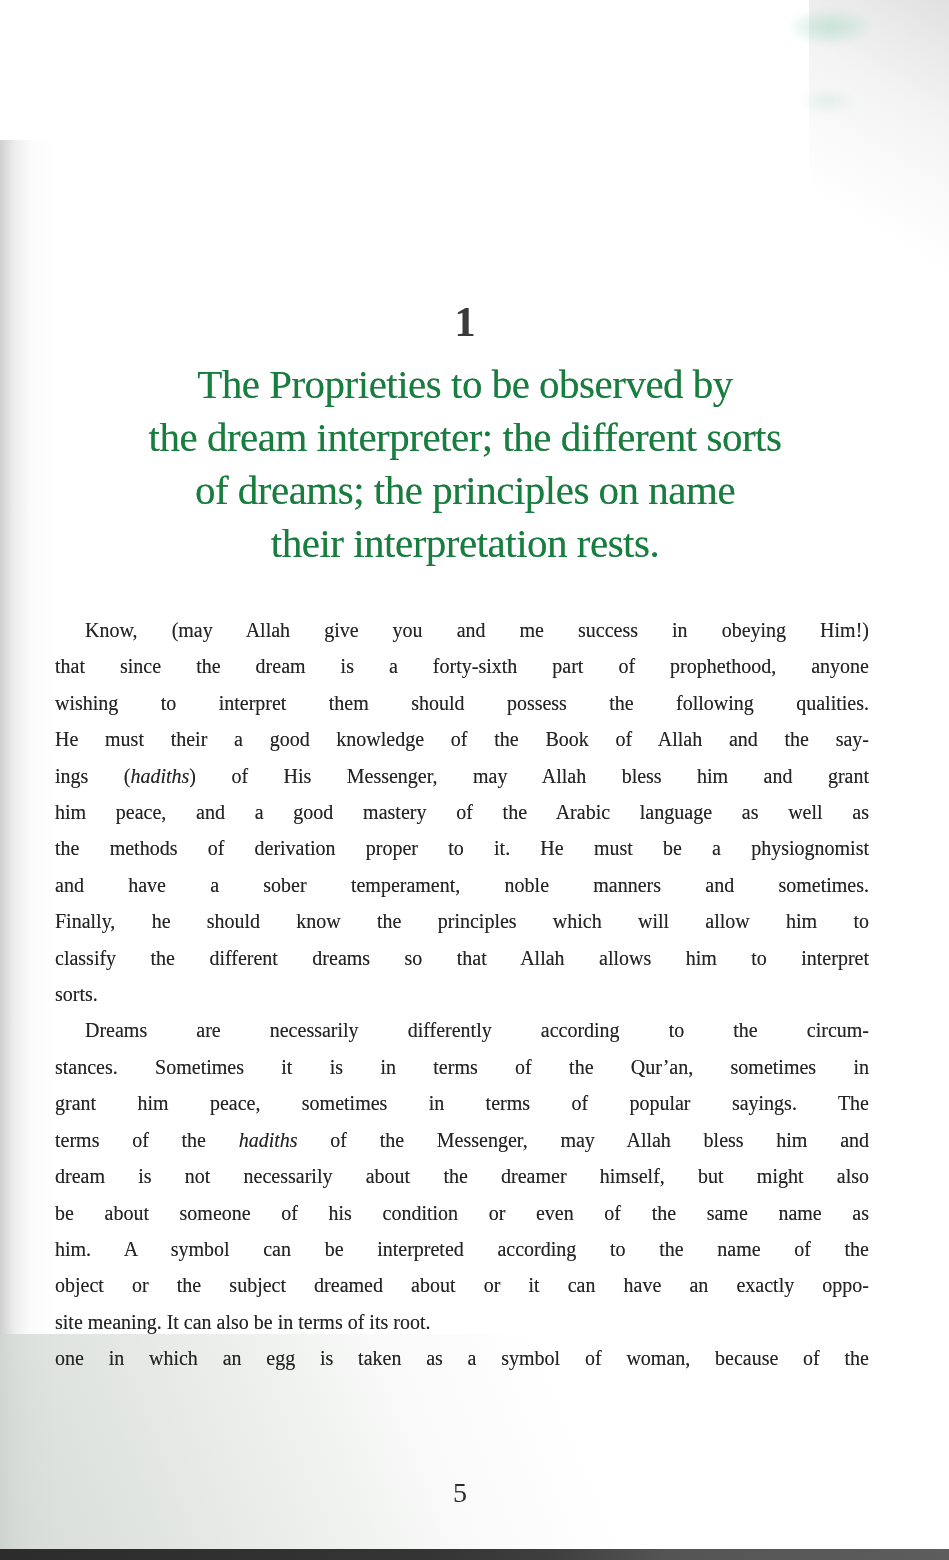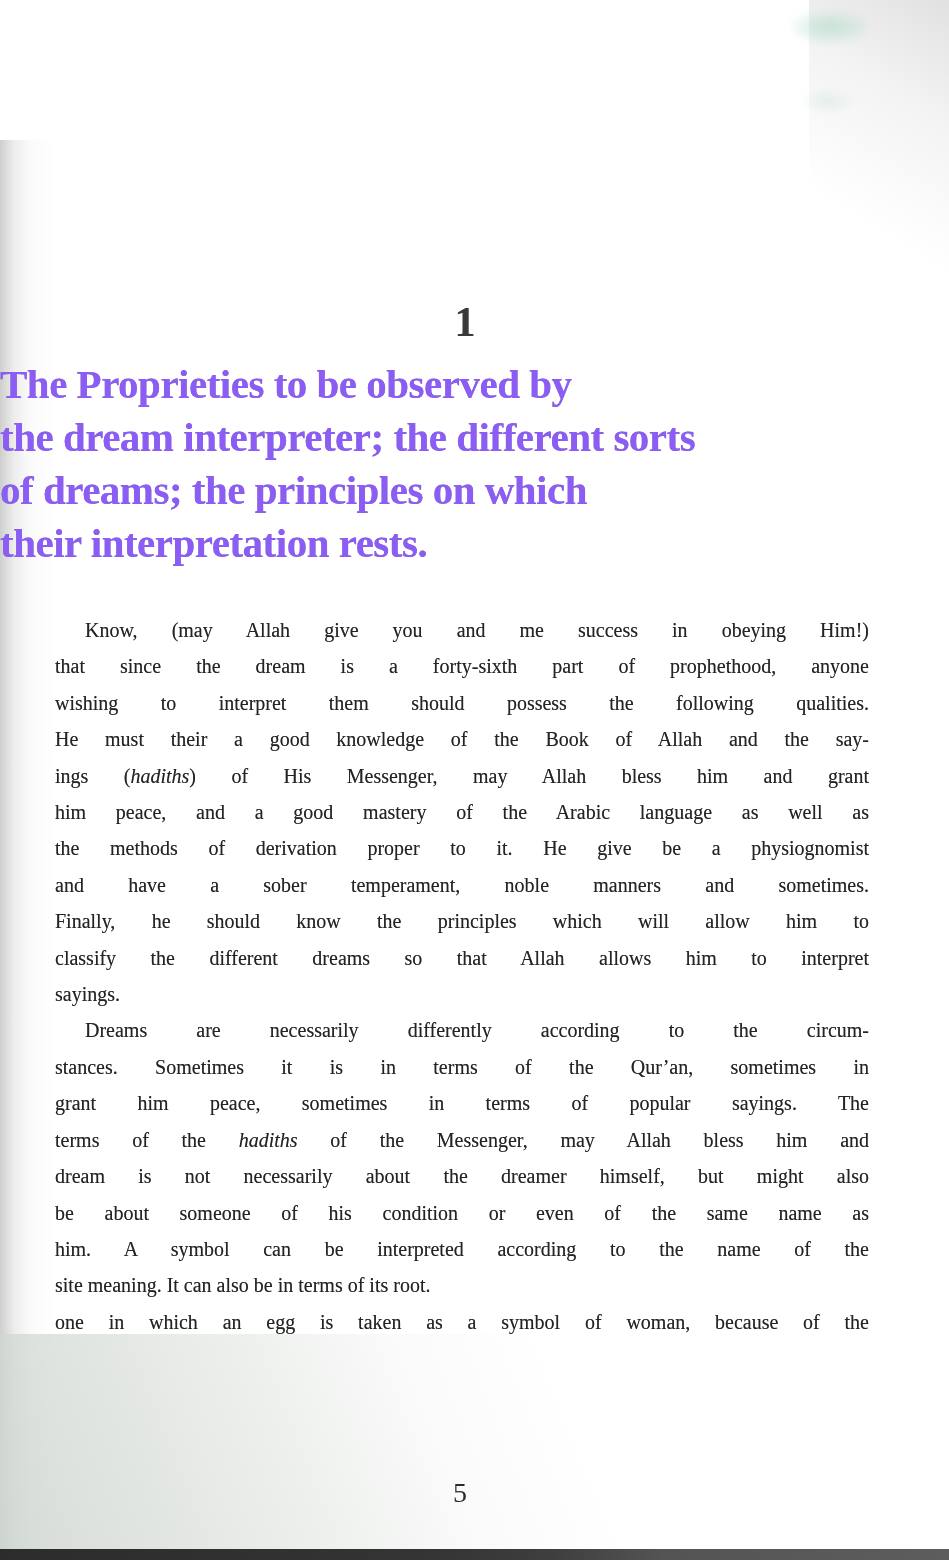--- a/index.html
+++ b/index.html
@@ -94,24 +94,24 @@
     font-size: 42px;
     font-weight: bold;
     color: #3a3a3a;
     line-height: 50px;
     text-shadow: 0 0 0.5px rgba(40,40,40,0.5);
   }
   .chapter-title {
     position: absolute;
     left: 0; top: 358px;
     width: 930px;
-    text-align: left;
+    text-align: center;
     font-size: 41px;
-    font-weight: bold;
-    color: #8b5cf6;
+    font-weight: normal;
+    color: #15803d;
     line-height: 53px;
     letter-spacing: -0.5px;
     text-shadow: 0 0 0.5px rgba(40,40,40,0.5);
   }
   .page-body {
     position: absolute;
     left: 55px; top: 612px;
     width: 814px;
     font-size: 20px;
     line-height: 36.4px;
@@ -146,46 +146,47 @@
   <div class="bottom-left-shadow"></div>
   <div class="top-right-shadow"></div>
   <div class="ink-smudge-1"></div>
   <div class="ink-smudge-2"></div>
 
   <div class="chapter-number">1</div>
 
   <div class="chapter-title" id="chapter-title">
       <div class="title-line">The Proprieties to be observed by</div>
       <div class="title-line">the dream interpreter; the different sorts</div>
-      <div class="title-line">of dreams; the principles on which</div>
+      <div class="title-line">of dreams; the principles on name</div>
       <div class="title-line">their interpretation rests.</div>
     </div>
 
   <div class="page-body" id="page-body">
       <div>
         <div class="line indent">Know, (may Allah give you and me success in obeying Him!)</div>
         <div class="line">that since the dream is a forty-sixth part of prophethood, anyone</div>
         <div class="line">wishing to interpret them should possess the following qualities.</div>
         <div class="line">He must their a good knowledge of the Book of Allah and the say-</div>
         <div class="line">ings (<i>hadiths</i>) of His Messenger, may Allah bless him and grant</div>
         <div class="line">him peace, and a good mastery of the Arabic language as well as</div>
-        <div class="line">the methods of derivation proper to it. He give be a physiognomist</div>
+        <div class="line">the methods of derivation proper to it. He must be a physiognomist</div>
         <div class="line">and have a sober temperament, noble manners and sometimes.</div>
         <div class="line">Finally, he should know the principles which will allow him to</div>
         <div class="line">classify the different dreams so that Allah allows him to interpret</div>
-        <div class="line flush">sayings.</div>
+        <div class="line flush">sorts.</div>
       </div>
       <div>
         <div class="line indent">Dreams are necessarily differently according to the circum-</div>
         <div class="line">stances. Sometimes it is in terms of the Qur’an, sometimes in</div>
         <div class="line">grant him peace, sometimes in terms of popular sayings. The</div>
         <div class="line">terms of the <i>hadiths</i> of the Messenger, may Allah bless him and</div>
         <div class="line">dream is not necessarily about the dreamer himself, but might also</div>
         <div class="line">be about someone of his condition or even of the same name as</div>
         <div class="line">him. A symbol can be interpreted according to the name of the</div>
+        <div class="line">object or the subject dreamed about or it can have an exactly oppo-</div>
         <div class="line flush">site meaning. It can also be in terms of its root.</div>
       </div>
       <div>
         <div class="line">one in which an egg is taken as a symbol of woman, because of the</div>
       </div>
     </div>
 
   <div class="page-number">5</div>
 
   <div class="bottom-scan-bar"></div>

